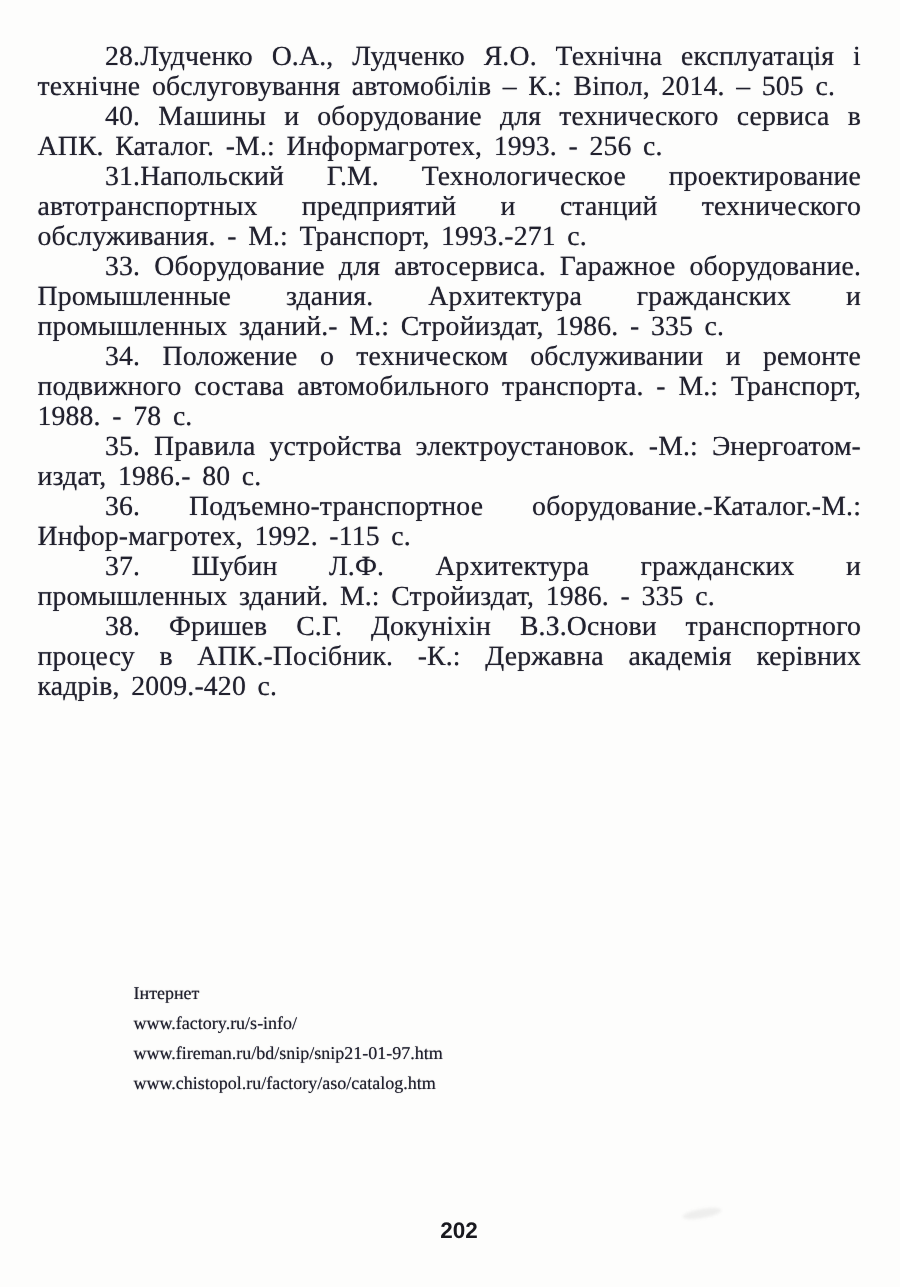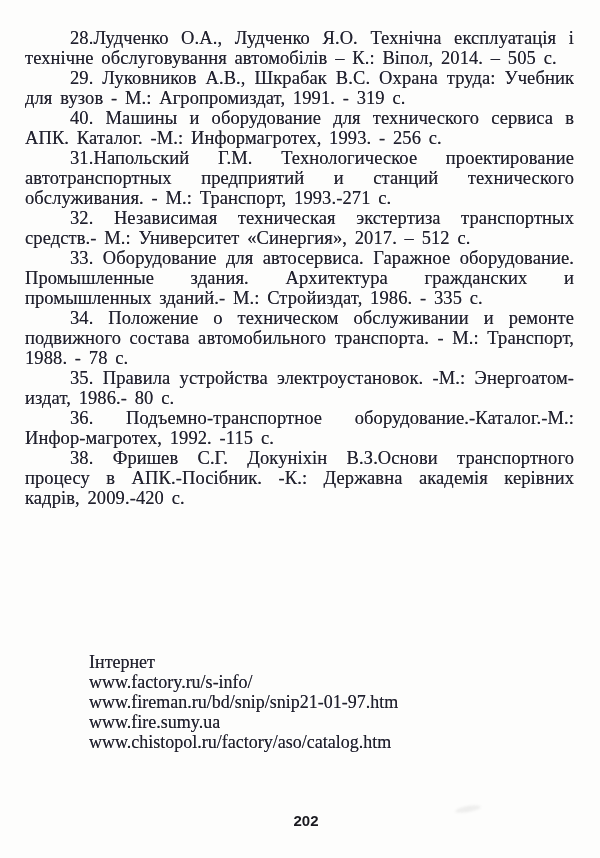--- a/index.html
+++ b/index.html
@@ -30,21 +30,21 @@
     font-size: 18.5px;
     line-height: 20px;
     word-spacing: 3px;
     letter-spacing: 0.1px;
     text-shadow: 0 0 0.6px rgba(30,30,46,0.65);
   }
   .internet {
     position: absolute;
     left: 89px;
     top: 652px;
-    font-size: 18px;
+    font-size: 12px;
     line-height: 20px;
     text-shadow: 0 0 0.6px rgba(30,30,46,0.65);
   }
   .internet div {
     white-space: nowrap;
   }
   .pagenum {
     position: absolute;
     left: 12px;
     right: 0;
@@ -68,37 +68,35 @@
   }
 </style>
 </head>
 <body>
 
 <div class="page">
 
   <div class="content">
     <div class="refs">
       <p>28.Лудченко О.А., Лудченко Я.О. Технічна експлуатація і технічне обслуговування автомобілів – К.: Віпол, 2014. – 505 с.</p>
-      <p>29. Луковников А.В., Шкрабак В.С. Охрана труда: Учебник для вузов - М.: Агропромиздат, 1991. - 319 с.</p>
       <p>40. Машины и оборудование для технического сервиса в АПК. Каталог. -М.: Информагротех, 1993. - 256 с.</p>
       <p>31.Напольский Г.М. Технологическое проектирование автотранспортных предприятий и станций технического обслуживания. - М.: Транспорт, 1993.-271 с.</p>
-      <p>32. Независимая техническая экстертиза транспортных средств.- М.: Университет «Синергия», 2017. – 512 с.</p>
       <p>33. Оборудование для автосервиса. Гаражное оборудование. Промышленные здания. Архитектура гражданских и промышленных зданий.- М.: Стройиздат, 1986. - 335 с.</p>
       <p>34. Положение о техническом обслуживании и ремонте подвижного состава автомобильного транспорта. - М.: Транспорт, 1988. - 78 с.</p>
       <p>35. Правила устройства электроустановок. -М.: Энергоатом-издат, 1986.- 80 с.</p>
       <p>36. Подъемно-транспортное оборудование.-Каталог.-М.: Инфор-магротех, 1992. -115 с.</p>
+      <p>37. Шубин Л.Ф. Архитектура гражданских и промышленных зданий. М.: Стройиздат, 1986. - 335 с.</p>
       <p>38. Фришев С.Г. Докуніхін В.З.Основи транспортного процесу в АПК.-Посібник. -К.: Державна академія керівних кадрів, 2009.-420 с.</p>
     </div>
   </div>
 
   <div class="internet">
     <div>Інтернет</div>
     <div>www.factory.ru/s-info/</div>
     <div>www.fireman.ru/bd/snip/snip21-01-97.htm</div>
-    <div>www.fire.sumy.ua</div>
     <div>www.chistopol.ru/factory/aso/catalog.htm</div>
   </div>
 
   <div class="artifact"></div>
 
   <div class="pagenum">202</div>
 
 </div>
 
 </body></html>

